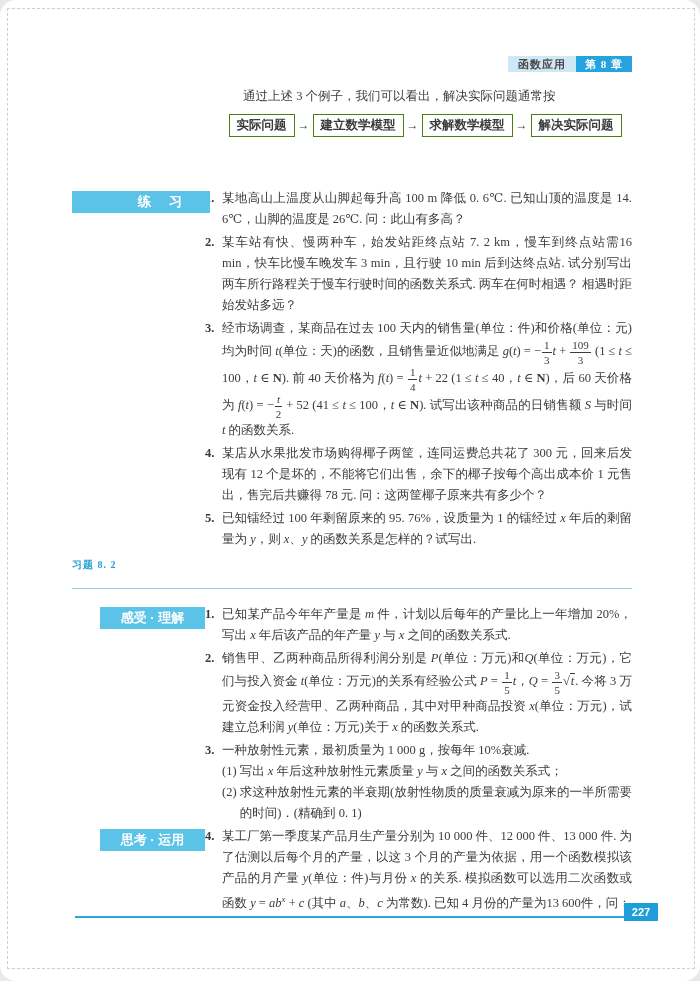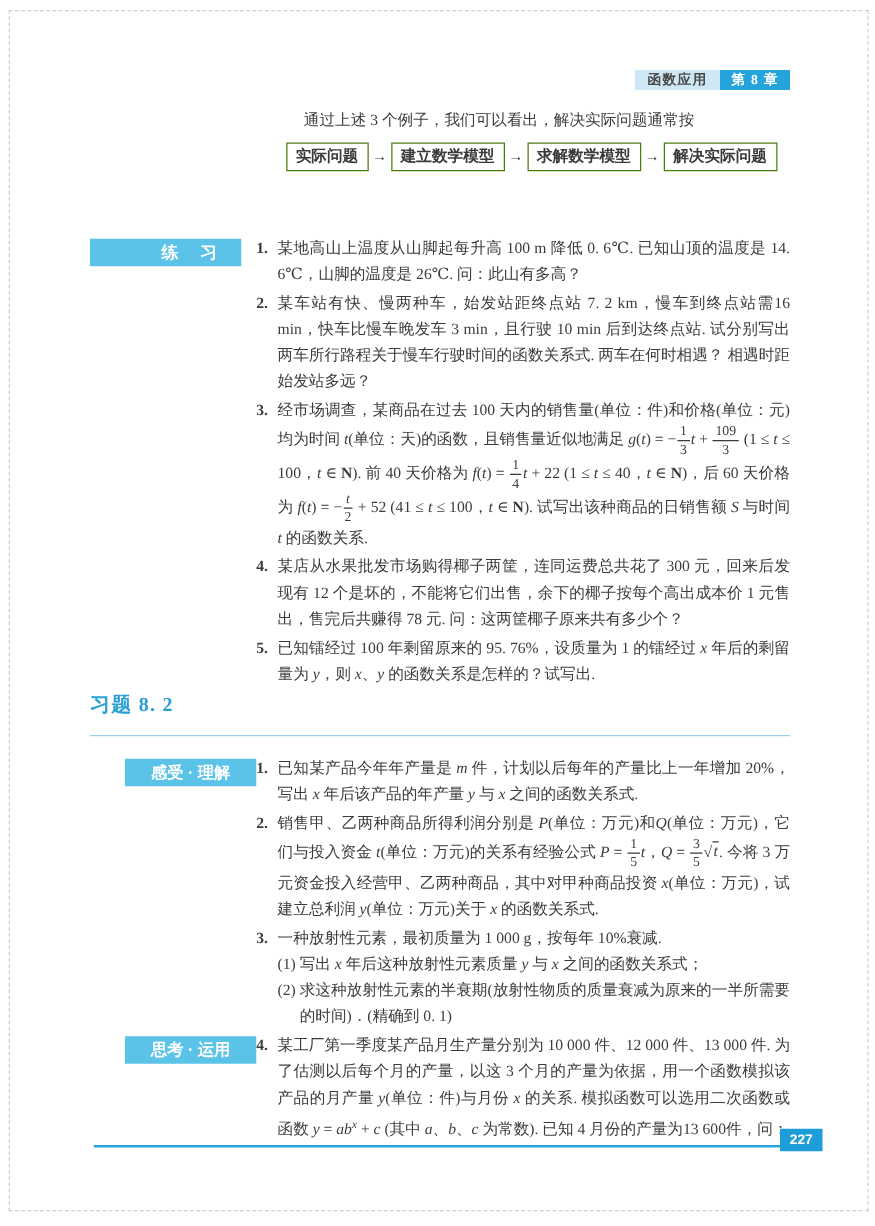--- a/index.html
+++ b/index.html
@@ -1,21 +1,21 @@
 <!DOCTYPE html>
 <html><head>
 <meta charset="utf-8">
 <style>
   * { margin:0; padding:0; box-sizing:border-box; }
   html,body { background:#e9e9e9; }
   .page {
     position:relative; width:700px; height:981px; margin:0 auto;
     background:#ffffff; overflow:hidden;
     font-family:"Liberation Serif","DejaVu Serif",serif;
-    color:#3b3b3b; font-size:12.5px; line-height:21px;
+    color:#3b3b3b; font-size:12.5px; line-height:21px;border-radius:16px;
   }
   .scan-border {
     position:absolute; left:7px; top:8px; right:5px; bottom:12px;
     border:1px dashed #cfcfcf; pointer-events:none;
   }
   
   .header-tags { position:absolute; top:56px; right:68px; display:flex; font-size:11px; line-height:16px; }
   .tag-light { background:#cfe8f5; color:#4a4a4a; padding:0 10px; font-weight:bold; letter-spacing:1px; }
   .tag-dark  { background:#25a3dc; color:#ffffff; padding:0 9px; font-weight:bold; letter-spacing:1px; }
   
@@ -24,31 +24,31 @@
   .flowchart { display:flex; align-items:center; justify-content:center; margin:7px 0 8px 0; }
   .flow-box { border:1px solid #4d7c0f; padding:1px 7px; font-weight:bold; color:#3a3a3a; white-space:nowrap; line-height:19px; }
   .flow-arrow { color:#3a3a3a; margin:0 3px; font-size:12px; }
   
   .practice { position:absolute; left:72px; top:188px; width:560px; }
   .sec-label {
     background:#5cc3e8; color:#ffffff; font-weight:bold; font-size:13.5px;
     line-height:22px; text-align:center; letter-spacing:2px;
     font-family:"Liberation Sans","DejaVu Sans",sans-serif;
   }
-  .practice-label { position:absolute; left:0; top:3px; width:121px; padding-left:40px; }
+  .practice-label { position:absolute; left:0; top:3px; width:138px; padding-left:40px; }
   .problems { margin-left:133px; width:427px; }
   .problem { display:flex; margin-bottom:2px; }
   .pnum { font-weight:bold; width:17px; flex:0 0 17px; }
   .pbody { flex:1; text-align:justify; }
   .sub { display:flex; }
   .slabel { white-space:pre; }
   .sbody { flex:1; text-align:justify; }
   
   .exercise { position:absolute; left:72px; top:554px; width:560px; }
-  .ex-title { color:#2a9fd6; font-weight:bold; font-size:16px; letter-spacing:1px; margin-bottom:13px;font-family:Liberation Serif, serif; }
+  .ex-title { color:#2a9fd6; font-weight:bold; font-size:10px; letter-spacing:1px; margin-bottom:13px;font-family:Liberation Serif, serif; }
   .ex-divider { border:none; border-top:1.5px solid #9ccee6; margin-bottom:15px; }
   .ex-row { position:relative; }
   .row-label { position:absolute; left:28px; top:3px; width:105px; letter-spacing:0; font-size:13px; }
   
   .v { font-family:"Liberation Serif","DejaVu Serif",serif; font-style:italic; }
   b.setn { font-weight:bold; }
   .frac { display:inline-flex; flex-direction:column; vertical-align:middle; text-align:center; font-size:11px; line-height:12px; margin:0 1px; }
   .frac .num { border-bottom:1px solid #3b3b3b; padding:0 2px 1px 2px; }
   .frac .den { padding-top:1px; }
   .sqrt { white-space:nowrap; }

